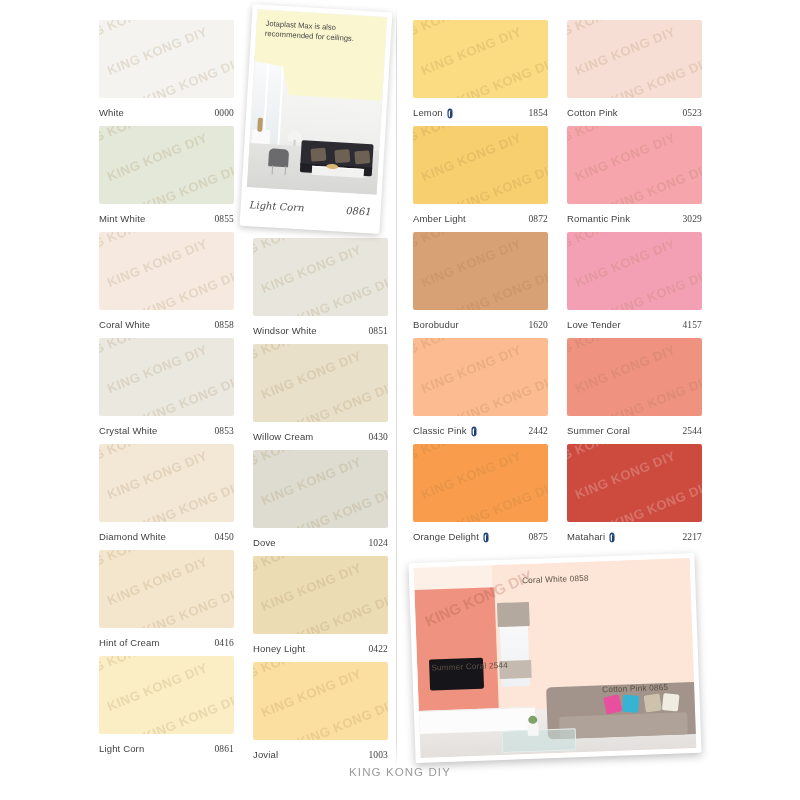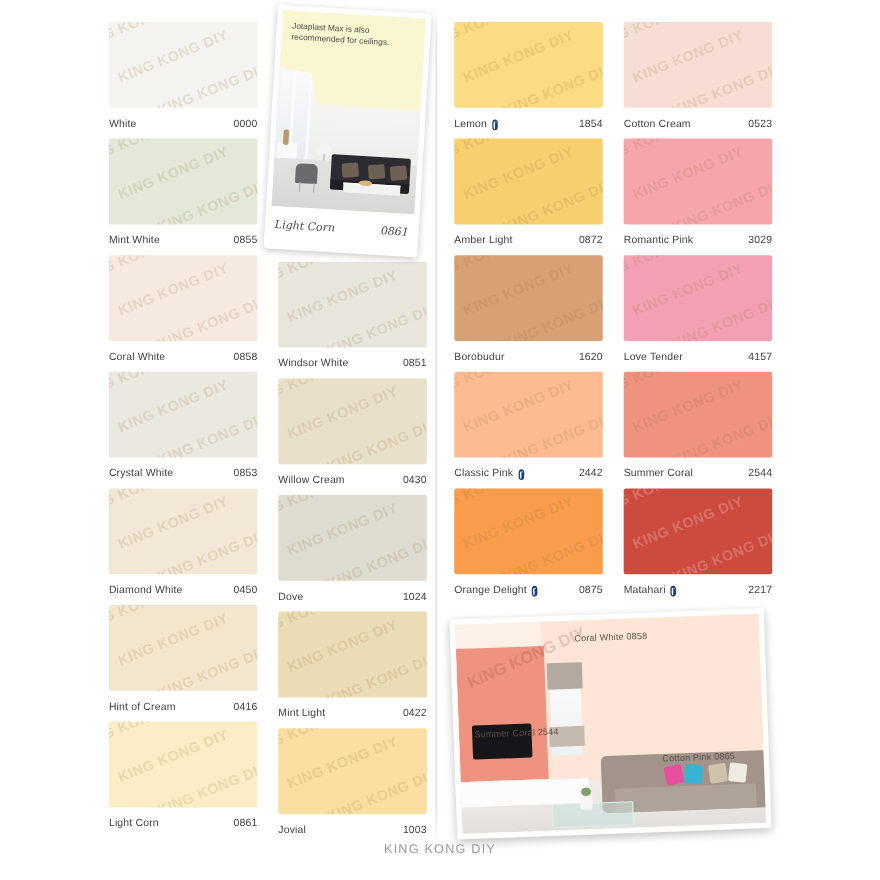--- a/index.html
+++ b/index.html
@@ -27,21 +27,21 @@
     color:rgba(150,110,60,.17);
     transform:rotate(-22deg);transform-origin:left top;
     pointer-events:none;
   }
   .chip.dark .wm{color:rgba(255,255,255,.22);}
   .meta{
     width:135px;display:flex;justify-content:space-between;align-items:center;
     margin-top:9px;font-size:9.5px;color:#3f3f3f;letter-spacing:.15px;
   }
   .meta .nm{display:flex;align-items:center;gap:3px;}
-  .meta .code{color:#3f3f3f;}
+  .meta .code{color:#3f3f3f;font-family:Liberation Serif, serif;}
   .peng{display:inline-block;width:8px;height:11px;position:relative;top:1px;}
 
   
   .polaroid{
     position:absolute;left:246px;top:8px;width:140px;height:222px;
     background:#ffffff;border-radius:3px;
     transform:rotate(3.4deg);
     box-shadow:0 2px 7px rgba(0,0,0,.22);
     padding:5px 5px 0 5px;box-sizing:border-box;
   }
@@ -251,21 +251,21 @@
         </div>
       </div>
       <div class="swatch" style="left: 253px; top: 556px;">
         <div class="chip" style="background: rgb(236, 220, 180);">
           <div class="wm" style="left: -30px; top: 14px;">KING KONG DIY</div>
           <div class="wm" style="left: 6px; top: 44px;">KING KONG DIY</div>
           <div class="wm" style="left: 42px; top: 74px;">KING KONG DIY</div>
         </div>
         <div class="meta">
           <span class="nm">
-            <span>Mint Light</span>
+            <span>Honey Light</span>
           </span>
           <span class="code">0422</span>
         </div>
       </div>
       <div class="swatch" style="left: 253px; top: 662px;">
         <div class="chip" style="background: rgb(251, 223, 160);">
           <div class="wm" style="left: -30px; top: 14px;">KING KONG DIY</div>
           <div class="wm" style="left: 6px; top: 44px;">KING KONG DIY</div>
           <div class="wm" style="left: 42px; top: 74px;">KING KONG DIY</div>
         </div>
@@ -364,21 +364,21 @@
     </div>
   <div id="col-right2">
       <div class="swatch" style="left: 567px; top: 20px;">
         <div class="chip" style="background: rgb(246, 222, 212);">
           <div class="wm" style="left: -30px; top: 14px;">KING KONG DIY</div>
           <div class="wm" style="left: 6px; top: 44px;">KING KONG DIY</div>
           <div class="wm" style="left: 42px; top: 74px;">KING KONG DIY</div>
         </div>
         <div class="meta">
           <span class="nm">
-            <span>Cotton Cream</span>
+            <span>Cotton Pink</span>
           </span>
           <span class="code">0523</span>
         </div>
       </div>
       <div class="swatch" style="left: 567px; top: 126px;">
         <div class="chip" style="background: rgb(246, 165, 173);">
           <div class="wm" style="left: -30px; top: 14px;">KING KONG DIY</div>
           <div class="wm" style="left: 6px; top: 44px;">KING KONG DIY</div>
           <div class="wm" style="left: 42px; top: 74px;">KING KONG DIY</div>
         </div>

